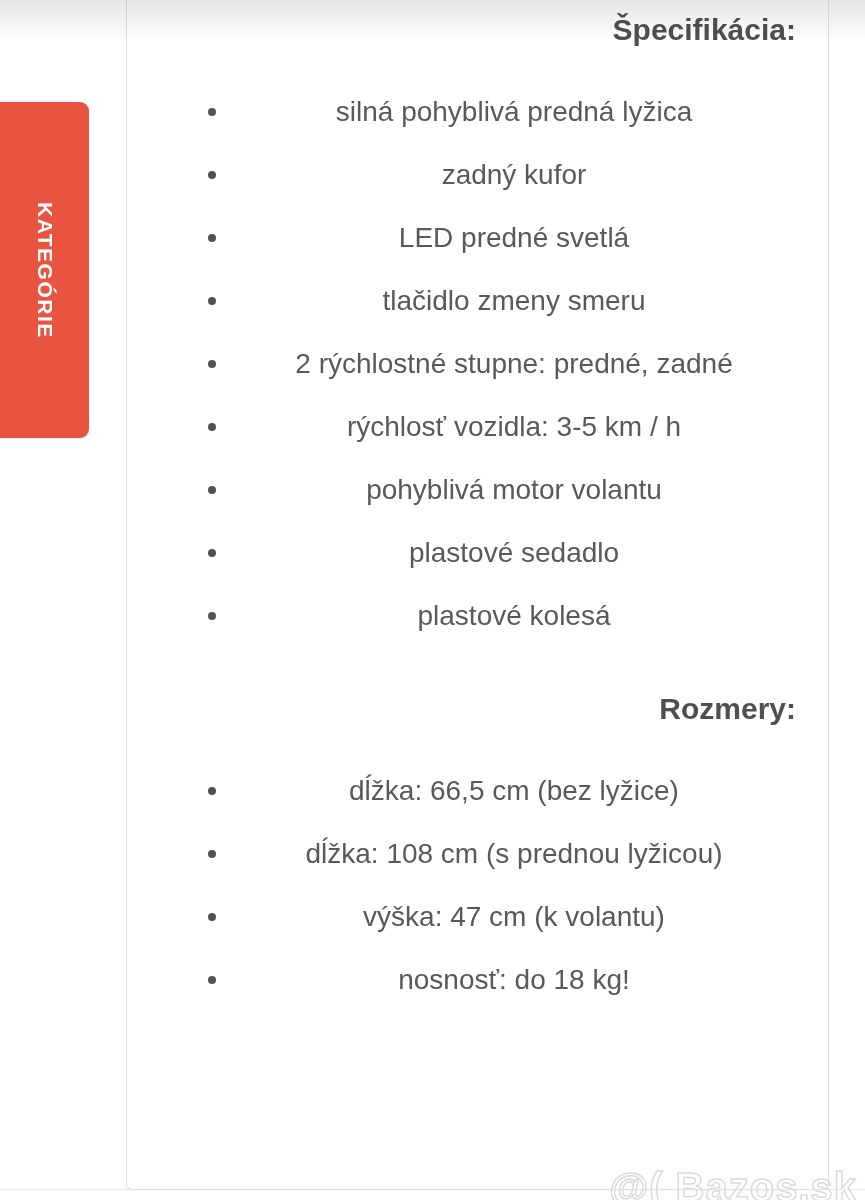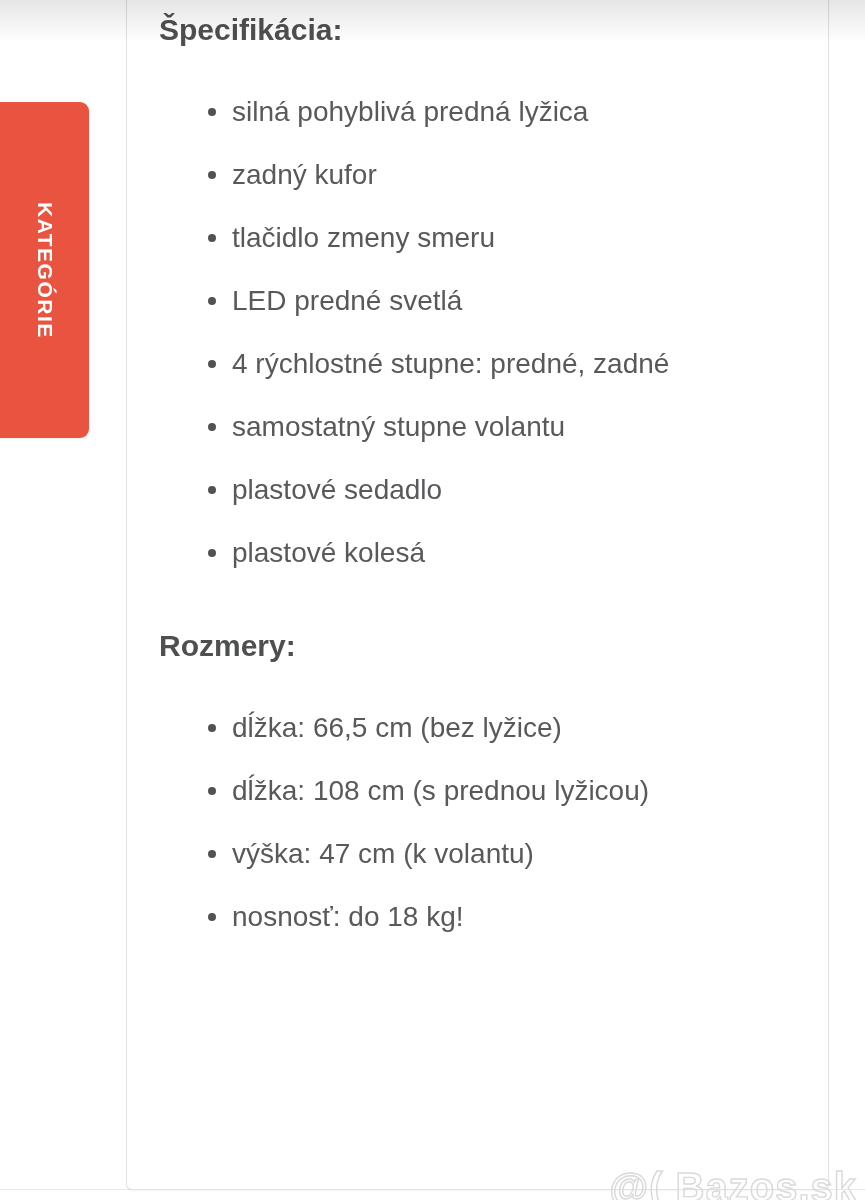--- a/index.html
+++ b/index.html
@@ -31,26 +31,26 @@
     padding: 6px 32px 0 32px;
     z-index: 2;
   }
   .bottom-line {
     position: absolute; left: 0; right: 0; top: 1189px;
     border-top: 1px solid #e9e9e9; z-index: 1;
   }
 
   h2.section-heading {
     font-size: 30px; font-weight: 700; color: #4e4f51;
-    line-height: 40px; margin: 0;
+    line-height: 40px; margin: 0; text-align: right;
   }
   h2.spec-heading { padding-top: 10px; }
   h2.dim-heading  { margin-top: 42px; }
 
-  ul.bullet-list { list-style: none; margin: 30px 0 0 0; padding: 0 0 0 73px; }
+  ul.bullet-list { list-style: none; margin: 30px 0 0 0; padding: 0 0 0 73px; text-align: center; }
   ul.bullet-list li {
     position: relative;
     font-size: 28px; color: #58595b;
     line-height: 63px; height: 63px;
     white-space: nowrap;
   }
   ul.bullet-list li::before {
     content: "";
     position: absolute; left: -24px; top: 28px;
     width: 8px; height: 8px; border-radius: 50%;
@@ -99,24 +99,25 @@
   </aside>
 
   <main class="card">
 
     <h2 class="section-heading spec-heading">Špecifikácia:</h2>
 
     <ul class="bullet-list">
 
     <li class="item"><span class="item-text">silná pohyblivá predná lyžica</span></li>
         <li class="item"><span class="item-text">zadný kufor</span></li>
+        <li class="item"><span class="item-text">LED predné svetlá</span></li>
         <li class="item"><span class="item-text">tlačidlo zmeny smeru</span></li>
-        <li class="item"><span class="item-text">LED predné svetlá</span></li>
-        <li class="item"><span class="item-text">4 rýchlostné stupne: predné, zadné</span></li>
-        <li class="item"><span class="item-text">samostatný stupne volantu</span></li>
+        <li class="item"><span class="item-text">2 rýchlostné stupne: predné, zadné</span></li>
+        <li class="item"><span class="item-text">rýchlosť vozidla: 3-5 km / h</span></li>
+        <li class="item"><span class="item-text">pohyblivá motor volantu</span></li>
         <li class="item"><span class="item-text">plastové sedadlo</span></li>
         <li class="item"><span class="item-text">plastové kolesá</span></li>
       </ul>
 
     <h2 class="section-heading dim-heading">Rozmery:</h2>
 
     <ul class="bullet-list">
 
     <li class="item"><span class="item-text">dĺžka: 66,5 cm (bez lyžice)</span></li>
         <li class="item"><span class="item-text">dĺžka: 108 cm (s prednou lyžicou)</span></li>

